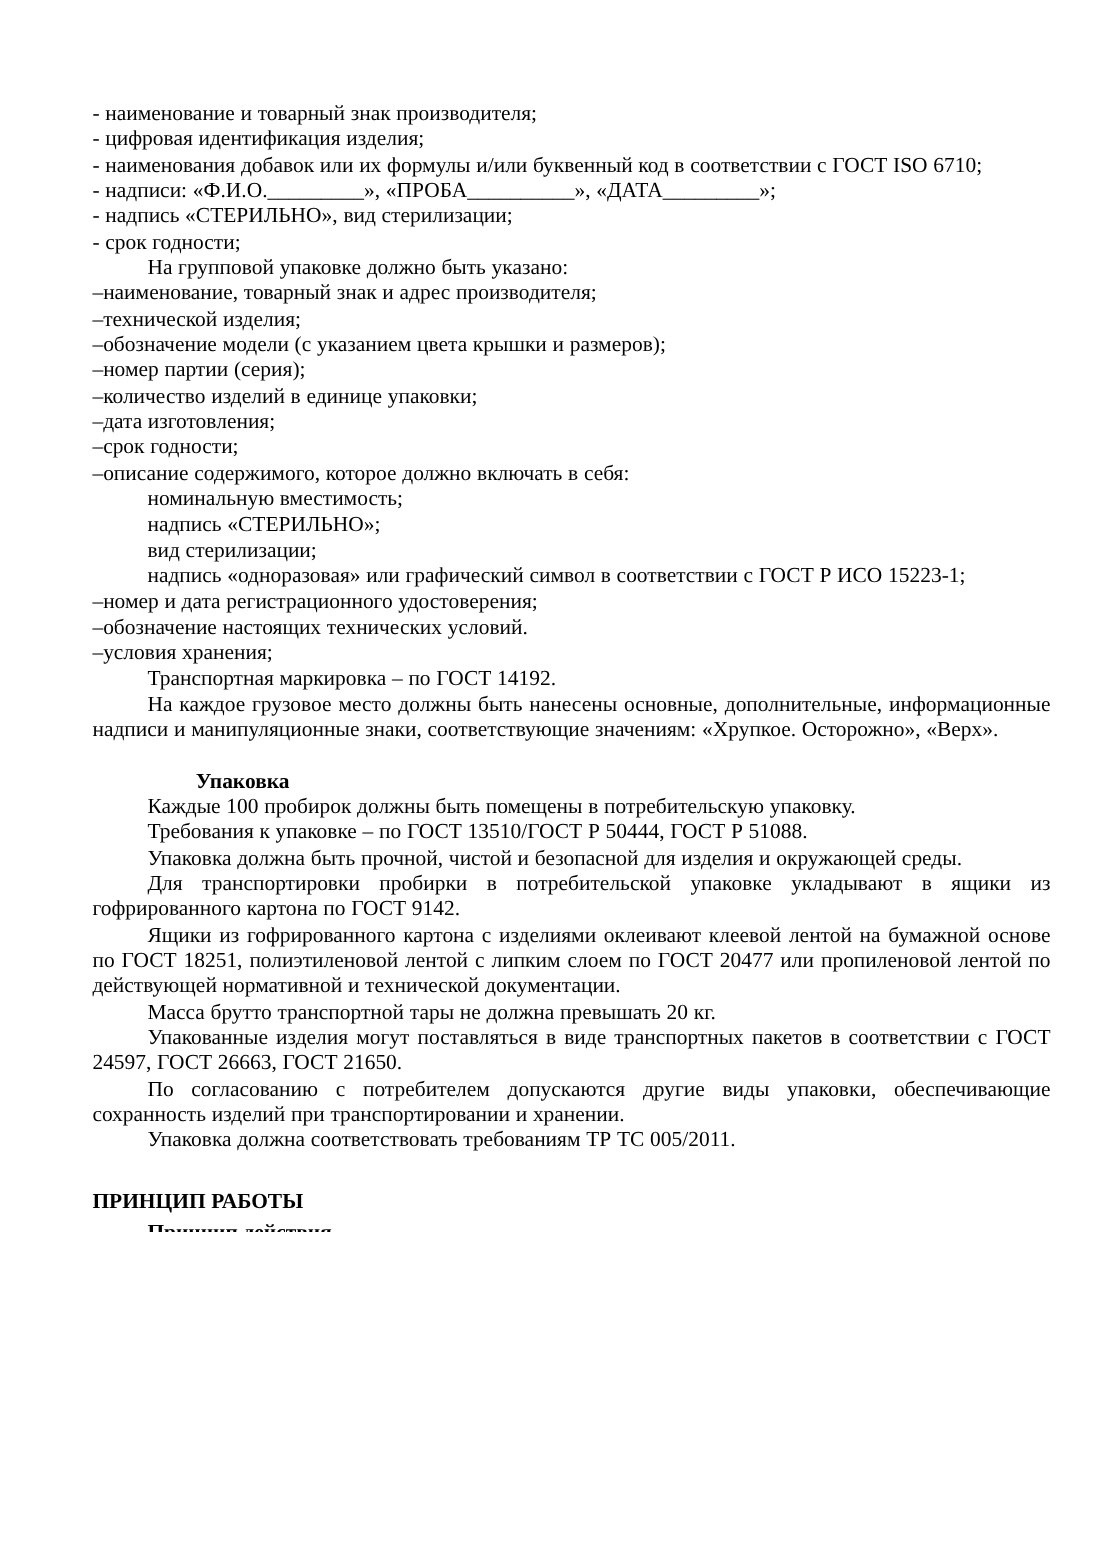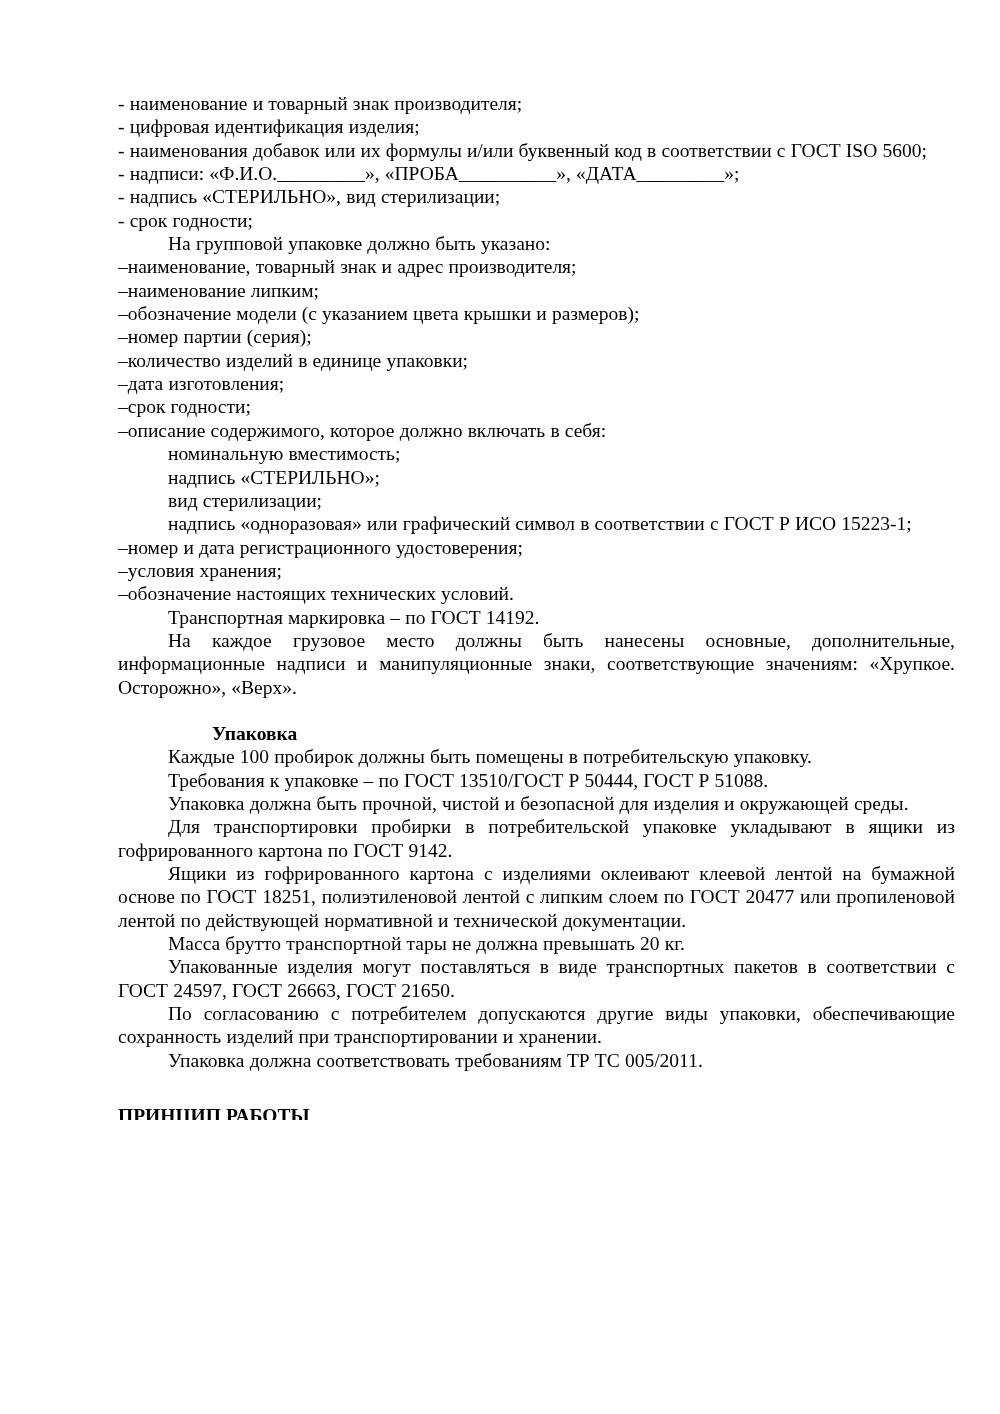--- a/index.html
+++ b/index.html
@@ -8,21 +8,21 @@
     background: #ffffff;
   }
   .page {
     position: relative;
     box-sizing: border-box;
     width: 1000px;
     height: 1120px;
     background: #ffffff;
     color: #000000;
     font-family: "Liberation Serif", "DejaVu Serif", serif;
-    padding: 92px 45px 0 118px;
+    padding: 92px 45px 0 84px;
     overflow: hidden;
   }
   .doc-body p {
     margin: 0;
     font-size: 19.5px;
     line-height: 23.35px;
     text-align: justify;
     word-spacing: 0.3px;
   }
   
@@ -49,40 +49,40 @@
   .bold-lead { text-indent: 50px; }
   .bold-lead b { font-weight: bold; }
 </style>
 </head>
 <body>
 
 <div class="page">
   <div class="doc-body">
       <p class="hyphen-item">- наименование и товарный знак производителя;</p>
       <p class="hyphen-item">- цифровая идентификация изделия;</p>
-      <p class="hyphen-item">- наименования добавок или их формулы и/или буквенный код в соответствии с ГОСТ ISO 5600;</p>
+      <p class="hyphen-item">- наименования добавок или их формулы и/или буквенный код в соответствии с ГОСТ ISO 6710;</p>
       <p class="hyphen-item">- надписи: «Ф.И.О._________», «ПРОБА__________», «ДАТА_________»;</p>
       <p class="hyphen-item">- надпись «СТЕРИЛЬНО», вид стерилизации;</p>
       <p class="hyphen-item">- срок годности;</p>
       <p class="indent">На групповой упаковке должно быть указано:</p>
       <p class="dash-item">–наименование, товарный знак и адрес производителя;</p>
-      <p class="dash-item">–наименование липким;</p>
+      <p class="dash-item">–технической изделия;</p>
       <p class="dash-item">–обозначение модели (с указанием цвета крышки и размеров);</p>
       <p class="dash-item">–номер партии (серия);</p>
       <p class="dash-item">–количество изделий в единице упаковки;</p>
       <p class="dash-item">–дата изготовления;</p>
       <p class="dash-item">–срок годности;</p>
       <p class="dash-item">–описание содержимого, которое должно включать в себя:</p>
       <p class="indent">номинальную вместимость;</p>
       <p class="indent">надпись «СТЕРИЛЬНО»;</p>
       <p class="indent">вид стерилизации;</p>
       <p class="indent">надпись «одноразовая» или графический символ в соответствии с ГОСТ Р ИСО 15223-1;</p>
       <p class="dash-item">–номер и дата регистрационного удостоверения;</p>
+      <p class="dash-item">–обозначение настоящих технических условий.</p>
       <p class="dash-item">–условия хранения;</p>
-      <p class="dash-item">–обозначение настоящих технических условий.</p>
       <p class="indent">Транспортная маркировка – по ГОСТ 14192.</p>
       <p class="indent">На каждое грузовое место должны быть нанесены основные, дополнительные, информационные надписи и манипуляционные знаки, соответствующие значениям: «Хрупкое. Осторожно», «Верх».</p>
       <p class="heading-indent">Упаковка</p>
       <p class="indent">Каждые 100 пробирок должны быть помещены в потребительскую упаковку.</p>
       <p class="indent">Требования к упаковке – по ГОСТ 13510/ГОСТ Р 50444, ГОСТ Р 51088.</p>
       <p class="indent">Упаковка должна быть прочной, чистой и безопасной для изделия и окружающей среды.</p>
       <p class="indent">Для транспортировки пробирки в потребительской упаковке укладывают в ящики из гофрированного картона по ГОСТ 9142.</p>
       <p class="indent">Ящики из гофрированного картона с изделиями оклеивают клеевой лентой на бумажной основе по ГОСТ 18251, полиэтиленовой лентой с липким слоем по ГОСТ 20477 или пропиленовой лентой по действующей нормативной и технической документации.</p>
       <p class="indent">Масса брутто транспортной тары не должна превышать 20 кг.</p>
       <p class="indent">Упакованные изделия могут поставляться в виде транспортных пакетов в соответствии с ГОСТ 24597, ГОСТ 26663, ГОСТ 21650.</p>

